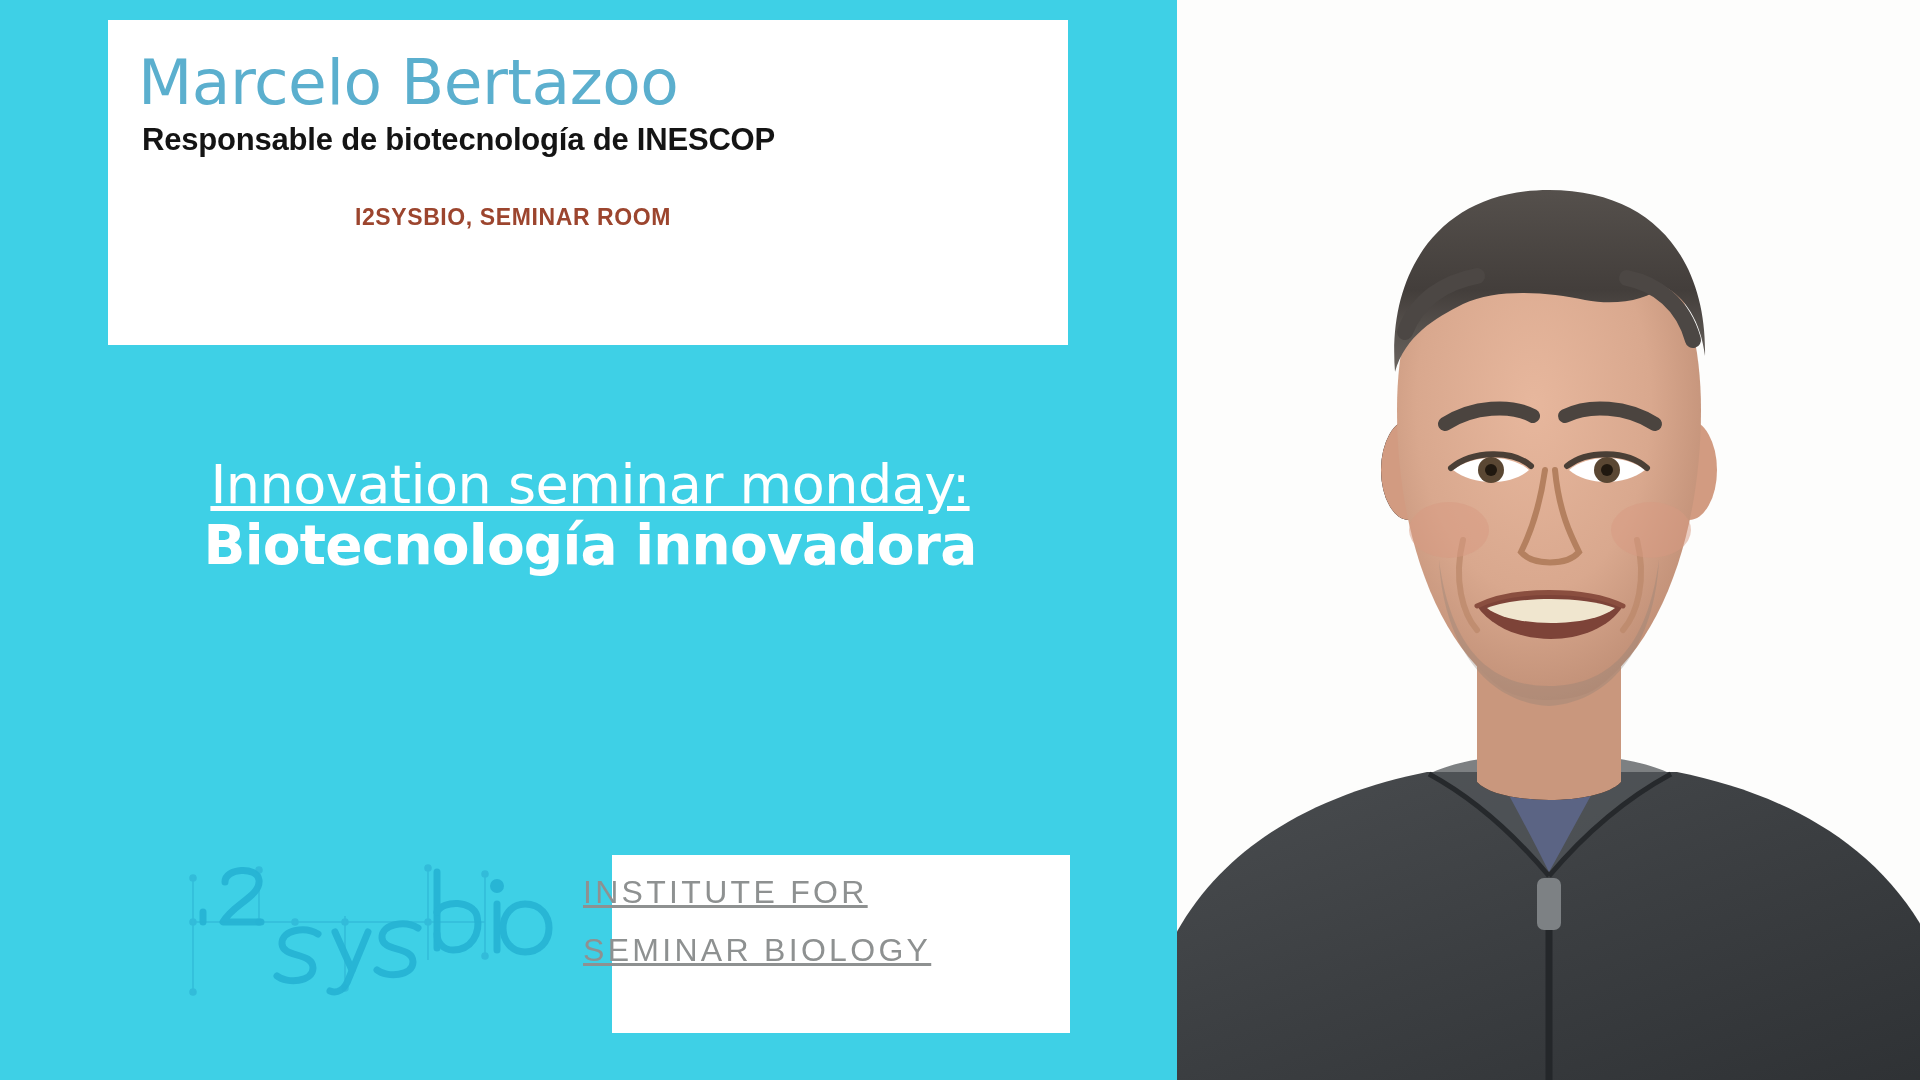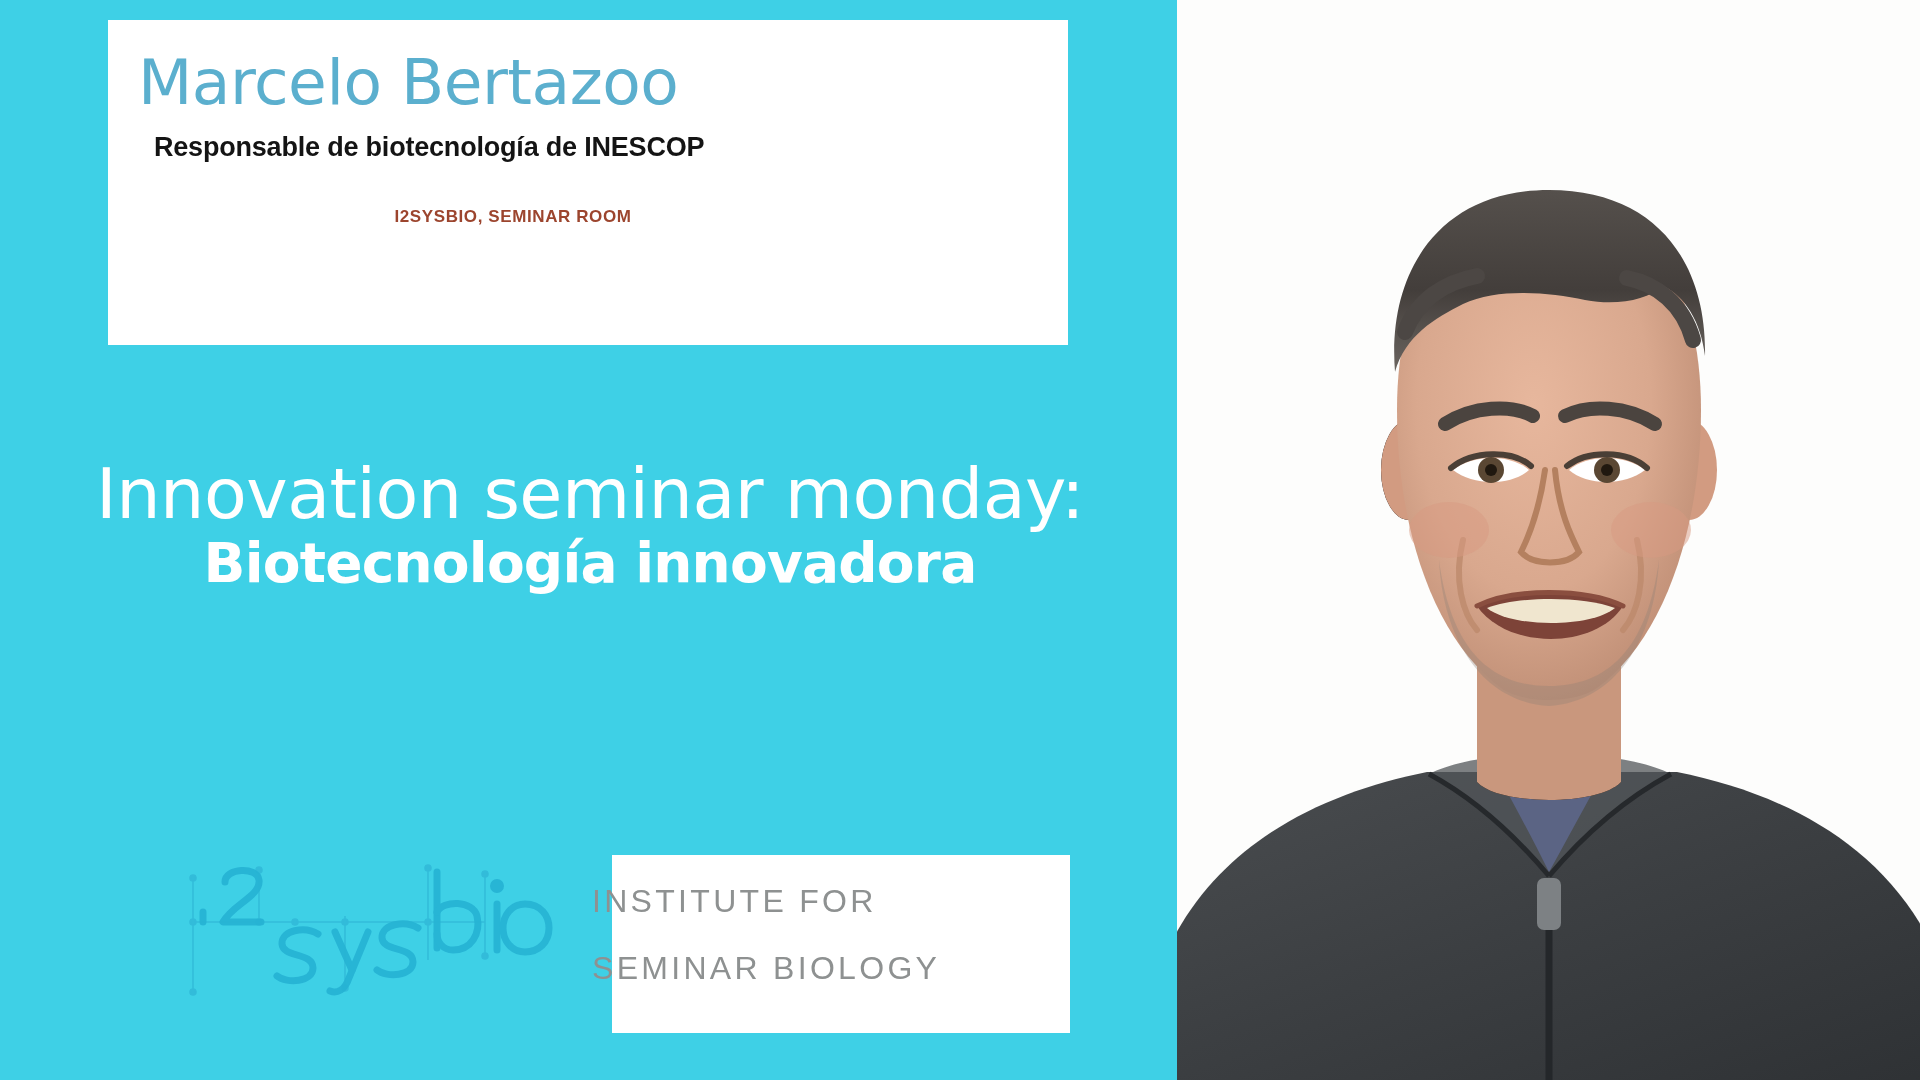--- a/index.html
+++ b/index.html
@@ -50,37 +50,37 @@
     font-weight: 400;
     color: #5bafce;
     line-height: 1.05;
     letter-spacing: -0.5px;
     margin: 0 0 6px 0;
     white-space: nowrap;
   }
 
   .speaker-role {
     font-family: "Liberation Sans", sans-serif;
-    font-size: 27px;
+    font-size: 31px;
     font-weight: bold;
     color: #141414;
     letter-spacing: -0.2px;
-    margin: 16px;
+    margin: 4px;
     white-space: nowrap;
   }
 
   .venue-block {
     margin-top: 38px;
     text-align: center;
     padding-right: 150px;
   }
 
   .venue-line {
     font-family: "Liberation Sans", sans-serif;
-    font-size: 17px;
+    font-size: 23px;
     font-weight: bold;
     color: #9c452e;
     letter-spacing: 0.6px;
     line-height: 1.85;
     margin: 8px;
     white-space: nowrap;
     text-align: center;
   }
 
   
@@ -89,24 +89,25 @@
     left: 60px;
     top: 455px;
     width: 1060px;
     text-align: center;
     color: #ffffff;
   }
 
   .headline-line1 {
     font-family: "DejaVu Sans", sans-serif;
     font-weight: 400;
-    font-size: 70px;
+    font-size: 54px;
     line-height: 1.12;
     letter-spacing: -0.5px;
     margin: 0;
+    text-decoration: underline;
   }
 
   .headline-line2,
   .headline-line3 {
     font-family: "DejaVu Sans", sans-serif;
     font-weight: bold;
     font-size: 55px;
     line-height: 1.12;
     letter-spacing: -0.8px;
     margin: 0;
@@ -138,21 +139,21 @@
     top: 862px;
     width: 520px;
     font-family: "Liberation Sans", sans-serif;
     font-size: 32px;
     font-weight: 400;
     color: #8e9191;
     letter-spacing: 3.3px;
     line-height: 1.72;
     white-space: nowrap;
   }
-  .institute-text div { margin: 12px; }
+  .institute-text div { margin: 3px; text-decoration: underline; }
 
   
   .photo-pane {
     position: absolute;
     left: 1177px;
     top: 0;
     width: 743px;
     height: 1080px;
     background: #fdfdfc;
     overflow: hidden;

